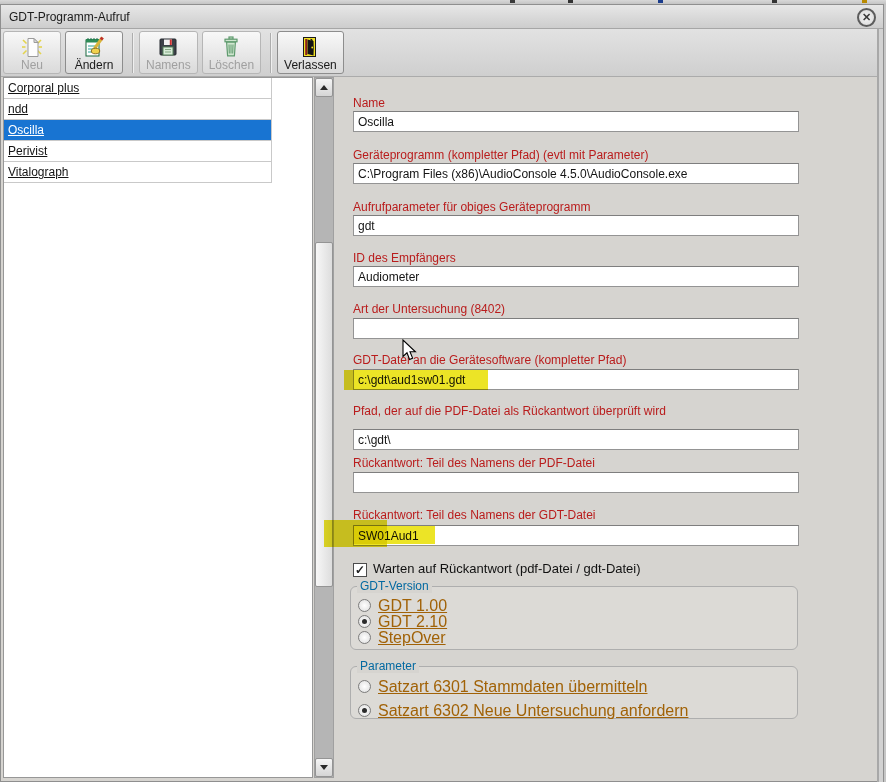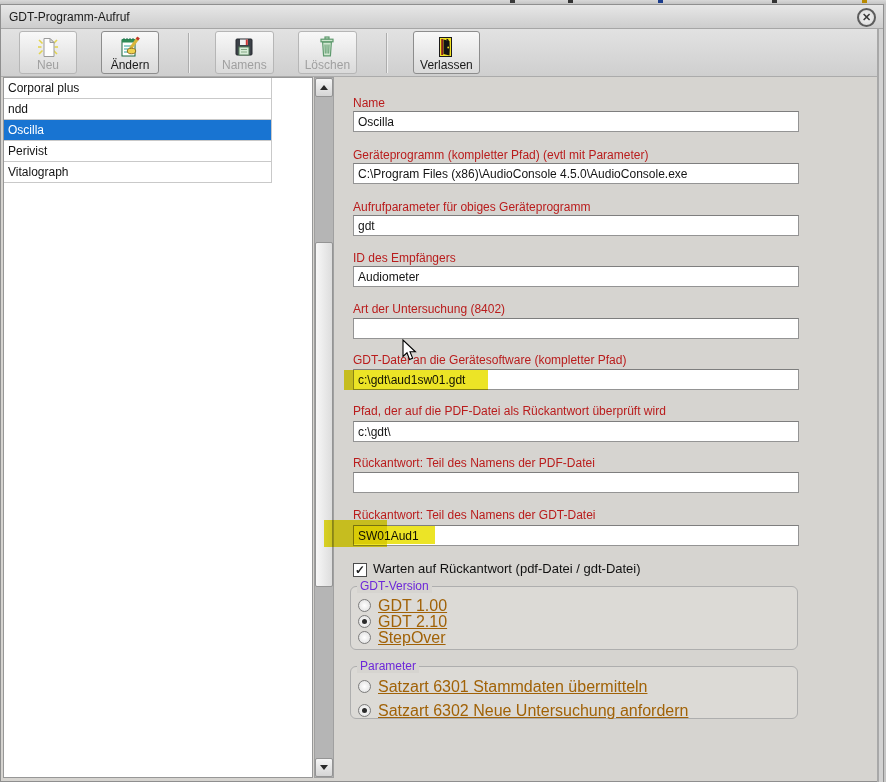--- a/index.html
+++ b/index.html
@@ -21,37 +21,37 @@
               background:linear-gradient(#e7e7e7,#cdcdcd); border-bottom:1px solid #a6a6a6; }
   .title-text { font-size:12px; color:#1b1b1b; padding:5px 0 0 8px; }
   .close-btn { position:absolute; top:3px; right:7px; width:19px; height:19px;
                border:2px solid #5c5c5c; border-radius:50%;
                background:radial-gradient(#f6f6f6,#d6d6d6);
                color:#3c3c3c; font-size:11px; font-weight:bold; text-align:center;
                line-height:15px; cursor:default; }
 
   .toolbar { position:absolute; top:24px; left:0; width:100%; height:48px;
              background:linear-gradient(#e2e2e2,#cfcfcf); border-bottom:1px solid #ababab;
-             display:flex; align-items:center; padding-left:18px;gap:20px; }
+             display:flex; align-items:center; padding-left:2px; }
   .tb-btn { height:43px; min-width:58px; margin-right:4px; padding:2px 6px 1px 6px;
             border:1px solid #8d8d8d; border-radius:3px;
             background:linear-gradient(#f8f8f8,#dadada);
             display:flex; flex-direction:column; align-items:center; justify-content:space-between; }
   .tb-btn .icon { height:25px; display:flex; align-items:center; }
   .tb-btn .lbl { font-size:12px; color:#1a1a1a; line-height:13px; white-space:nowrap; }
   .tb-btn.disabled { border-color:#b6b6b6; }
   .tb-btn.disabled .lbl { color:#a0a0a0; }
   .tb-sep { width:2px; height:40px; border-left:1px solid #adadad; border-right:1px solid #efefef; margin:0 5px; }
 
   
   .list { position:absolute; left:2px; top:72px; width:310px; height:701px;
           background:#fff; border:1px solid #979797; }
   .list-row { width:268px; height:21px; line-height:20px; font-size:12px; color:#141414;
               padding-left:4px; border-bottom:1px solid #c9c9c9; border-right:1px solid #c9c9c9;
-              white-space:nowrap; overflow:hidden; }
+              white-space:nowrap; overflow:hidden;text-decoration:underline; }
   .list-row.selected { background:#1874d2; color:#fff; }
 
   
   .vscroll { position:absolute; left:313px; top:72px; width:20px; height:701px;
              background:#b5b5b5; border:1px solid #a0a0a0; }
   .sc-btn { position:absolute; left:0; width:18px; height:19px;
             background:linear-gradient(#f5f5f5,#d5d5d5); border:1px solid #949494; border-radius:2px;
             display:flex; align-items:center; justify-content:center; }
   .sc-btn.up { top:0; }
   .sc-btn.down { bottom:0; }
@@ -74,21 +74,21 @@
   .chk { position:absolute; left:19px; top:486px; width:14px; height:14px; background:#fff;
          border:1px solid #4c4c4c; font-size:12px; font-weight:bold; color:#222;
          text-align:center; line-height:12px; }
   .chk-label { position:absolute; left:39px; top:484px; font-size:13px; font-weight:normal; color:#111; white-space:nowrap; }
 
   .group { position:absolute; left:16px; width:448px; background:#dcdad6;
            border:1px solid #aeaeae; border-radius:6px; }
   .group.version { top:509px; height:64px; }
   .group.parameter { top:589px; height:53px; }
   .group-legend { position:absolute; top:-8px; left:6px; background:#d6d4d0; padding:0 3px;
-                  font-size:12px; color:#6d28d9; }
+                  font-size:12px; color:#0369a1; }
   .radio-row { position:absolute; left:7px; height:15px; display:flex; align-items:center; gap:7px; }
   .radio { width:13px; height:13px; border-radius:50%; border:1px solid #7c7c7c;
            background:radial-gradient(#ffffff,#dcdcdc); position:relative; }
   .radio.selected::after { content:""; position:absolute; left:3px; top:3px; width:5px; height:5px;
                            border-radius:50%; background:#2b2b2b; }
   .radio-label { font-size:16px; color:#a16207; white-space:nowrap;text-decoration:underline; }
 
   
   .hl { position:absolute; background:#e9e000; opacity:0.85; mix-blend-mode:multiply; pointer-events:none; }
   .hl-gdtfile  { left:10px;  top:293px; width:144px; height:20px; }
@@ -240,21 +240,21 @@
     <div class="f-label" style="top:174px">ID des Empfängers</div>
     <input class="f-input" style="top: 189px;" value="Audiometer">
 
     <div class="f-label" style="top:225px">Art der Untersuchung (8402)</div>
     <input class="f-input" style="top: 241px;" value="">
 
     <div class="f-label" style="top:276px">GDT-Datei an die Gerätesoftware (kompletter Pfad)</div>
     <input class="f-input" style="top: 292px;" value="c:\gdt\aud1sw01.gdt">
 
     <div class="f-label" style="top:327px">Pfad, der auf die PDF-Datei als Rückantwort überprüft wird</div>
-    <input class="f-input" style="top: 344px;" value="c:\gdt\">
+    <input class="f-input" style="top: 352px;" value="c:\gdt\">
 
     <div class="f-label" style="top:379px">Rückantwort: Teil des Namens der PDF-Datei</div>
     <input class="f-input" style="top: 395px;" value="">
 
     <div class="f-label" style="top:431px">Rückantwort: Teil des Namens der GDT-Datei</div>
     <input class="f-input" style="top: 448px;" value="SW01Aud1">
 
     <div class="hl hl-gdtfile"></div>
     <div class="hl hl-gdtname-a"></div>
     <div class="hl hl-gdtname-b"></div>

